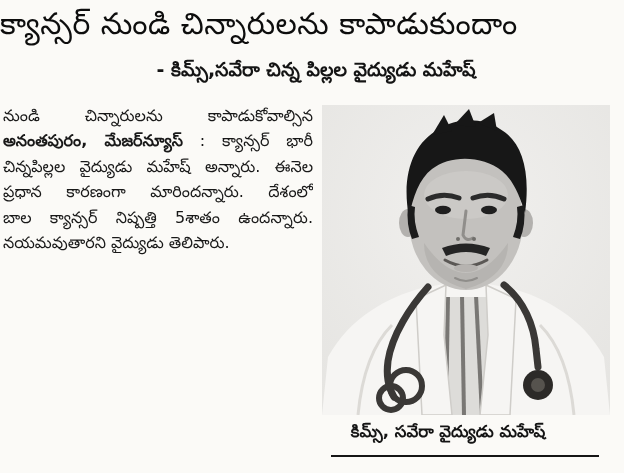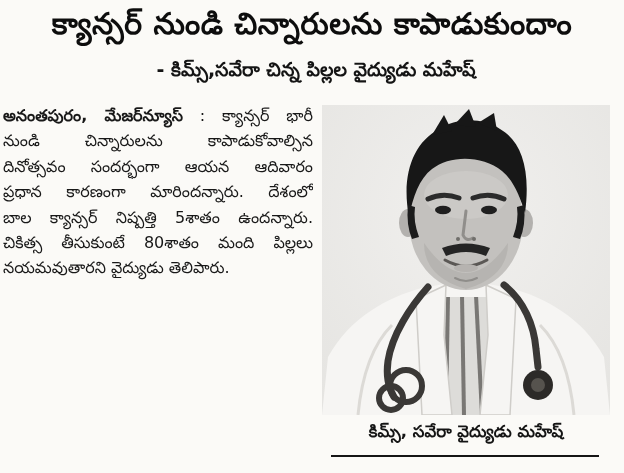--- a/index.html
+++ b/index.html
@@ -4,21 +4,21 @@
 <style>
   html,body{margin:0;padding:0;}
   body{
     width:624px;height:473px;overflow:hidden;position:relative;
     background:#fbfaf7;
     font-family:"DejaVu Sans", sans-serif;
     color:#121212;
   }
   .headline{
     position:absolute;left:0;top:4px;width:624px;
-    text-align:center;font-size:30px;font-weight:700;
+    text-align:left;font-size:30px;font-weight:400;
     letter-spacing:.5px;line-height:1.35;color:#0d0d0d;
   }
   .subheadline{
     position:absolute;left:4px;top:58px;width:624px;
     text-align:center;font-size:19px;font-weight:700;color:#141414;
   }
   .body-col{
     position:absolute;left:3px;top:103px;width:310px;height:360px;
     font-size:16px;color:#181818;
   }
@@ -26,43 +26,42 @@
     height:25.4px;line-height:25.4px;overflow:hidden;
     text-align:justify;text-align-last:justify;white-space:nowrap;
   }
   .body-line.last{text-align-last:left;}
   .dateline{font-weight:700;}
   .photo-frame{
     position:absolute;left:322px;top:105px;width:288px;height:310px;
     background:#edecea;overflow:hidden;
   }
   .photo-caption{
-    position:absolute;left:322px;top:422px;width:288px;
+    position:absolute;left:304px;top:422px;width:288px;
     text-align:center;font-size:16.5px;font-weight:600;color:#141414;
   }
   .caption-rule{
     position:absolute;left:331px;top:455px;width:268px;height:2px;
     background:#151515;
   }
   svg{display:block;}
 </style>
 </head>
 <body>
 
 <div class="headline">క్యాన్సర్  నుండి చిన్నారులను కాపాడుకుందాం</div>
 
 <div class="subheadline">- కిమ్స్,సవేరా చిన్న పిల్లల  వైద్యుడు మహేష్</div>
 
 <div class="body-col">
+  <div class="body-line">నుండి చిన్నారులను కాపాడుకోవాల్సిన</div>
   <div class="body-line"><span class="dateline">అనంతపురం, మేజర్‌న్యూస్</span><span> : క్యాన్సర్ భారీ</span></div>
-  <div class="body-line">నుండి చిన్నారులను కాపాడుకోవాల్సిన</div>
-  <div class="body-line">దినోత్సవం సందర్భంగా ఆయన ఆదివారం</div>
+  <div class="body-line">చిన్నపిల్లల వైద్యుడు మహేష్ అన్నారు. ఈనెల</div>
   <div class="body-line">ప్రధాన కారణంగా మారిందన్నారు. దేశంలో</div>
   <div class="body-line">బాల క్యాన్సర్ నిష్పత్తి 5శాతం ఉందన్నారు.</div>
-  <div class="body-line">చికిత్స తీసుకుంటే 80శాతం మంది పిల్లలు</div>
   <div class="body-line last">నయమవుతారని వైద్యుడు తెలిపారు.</div>
 </div>
 
 <div class="photo-frame">
   <svg width="288" height="310" viewBox="0 0 288 310" xmlns="http://www.w3.org/2000/svg">
     <defs>
       <radialGradient id="bgGrad" cx="50%" cy="35%" r="85%">
         <stop offset="0%" stop-color="#f1f0ee"></stop>
         <stop offset="100%" stop-color="#e4e3e0"></stop>
       </radialGradient>

